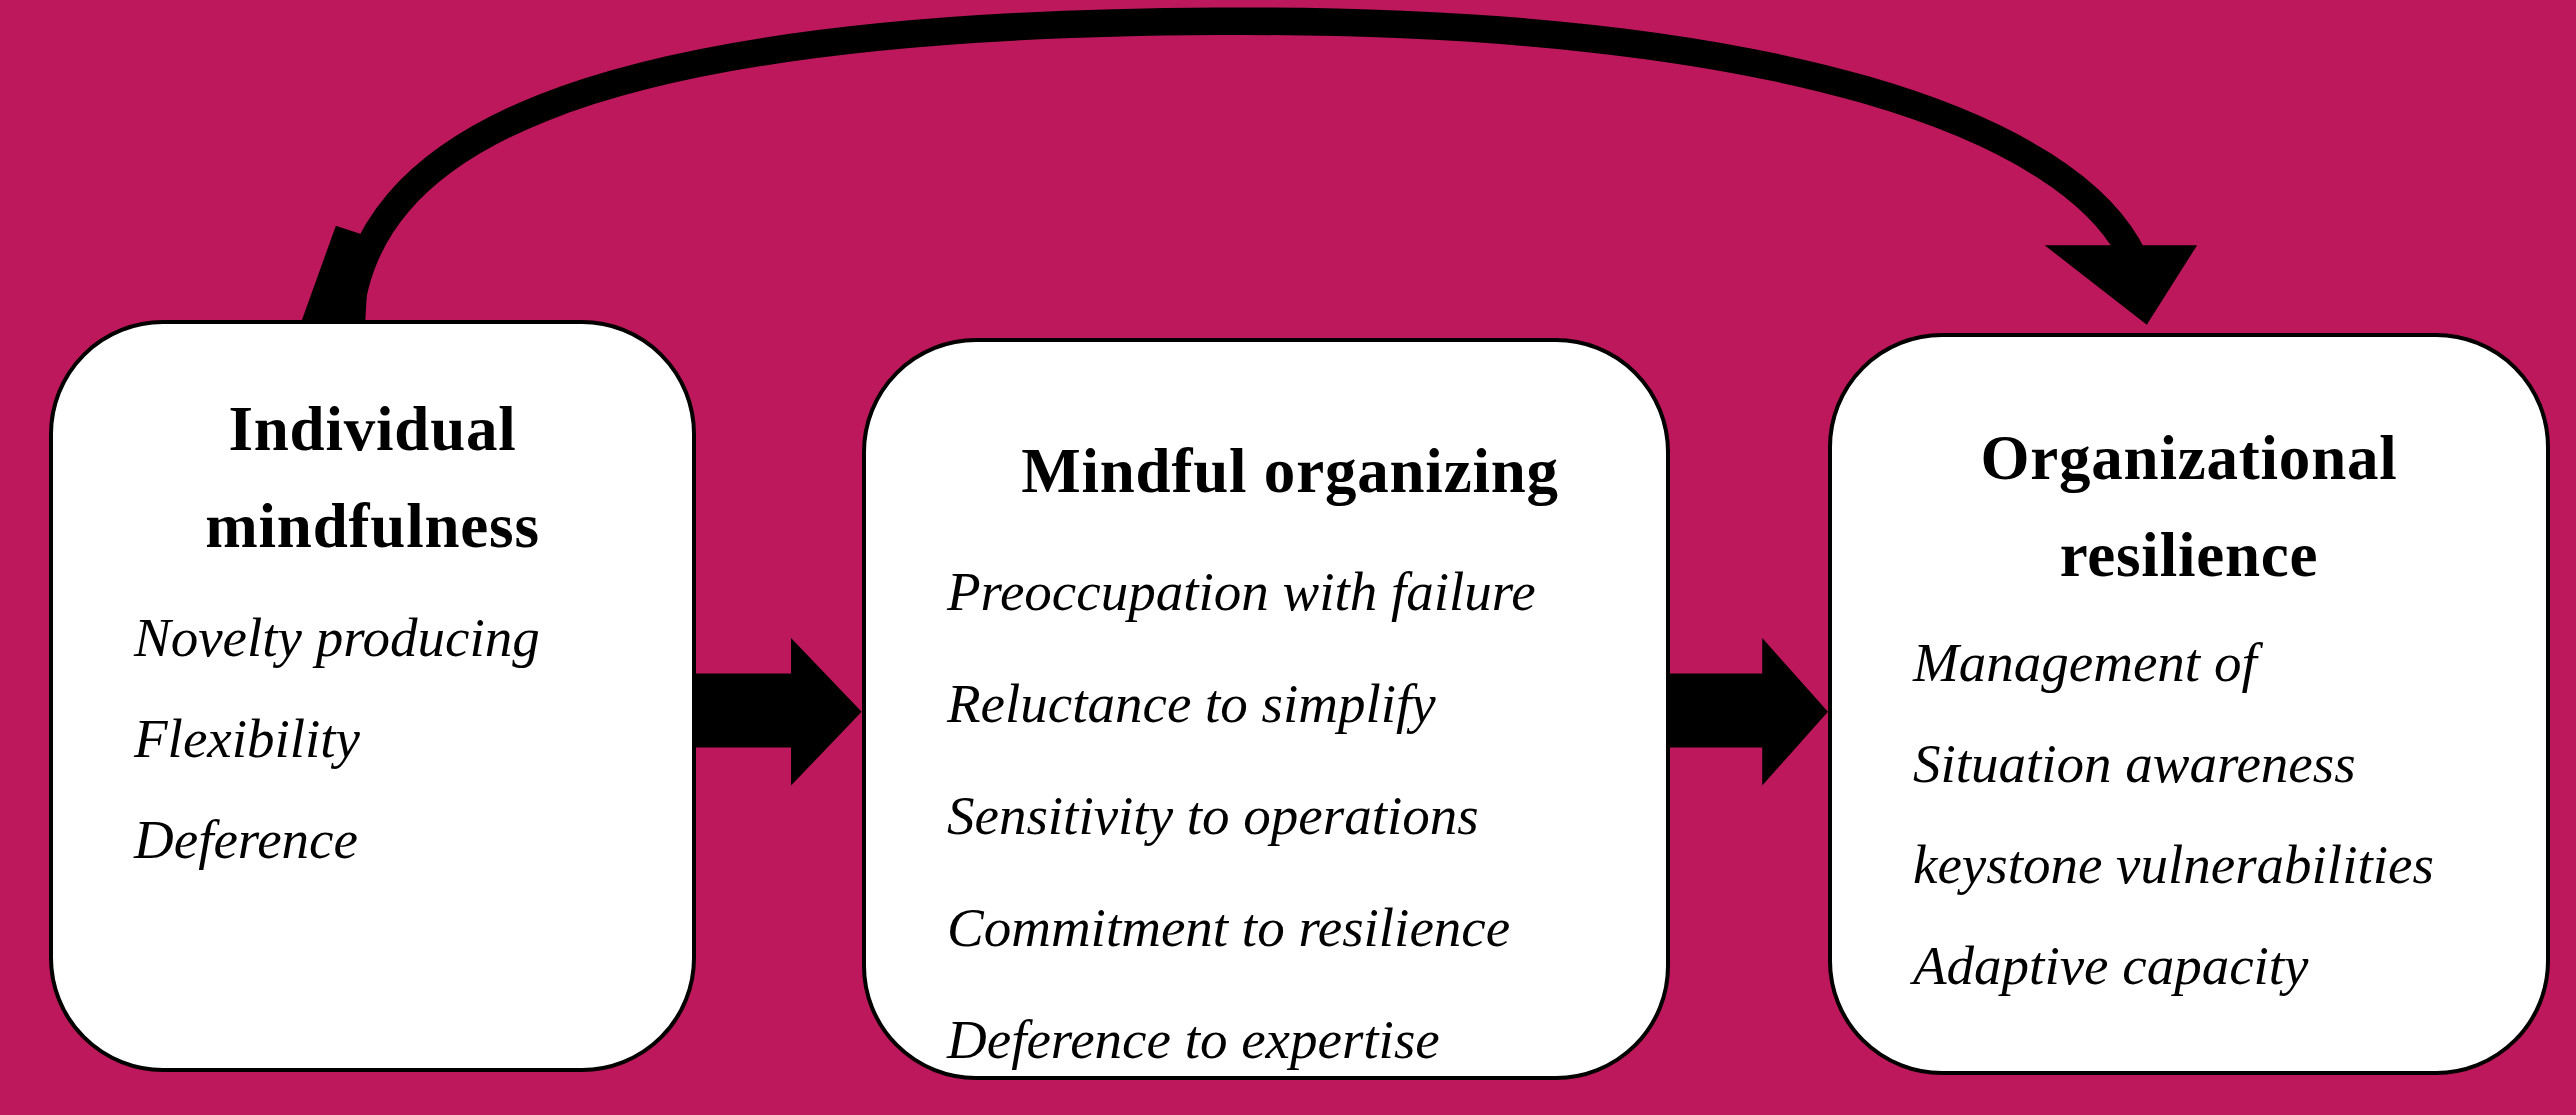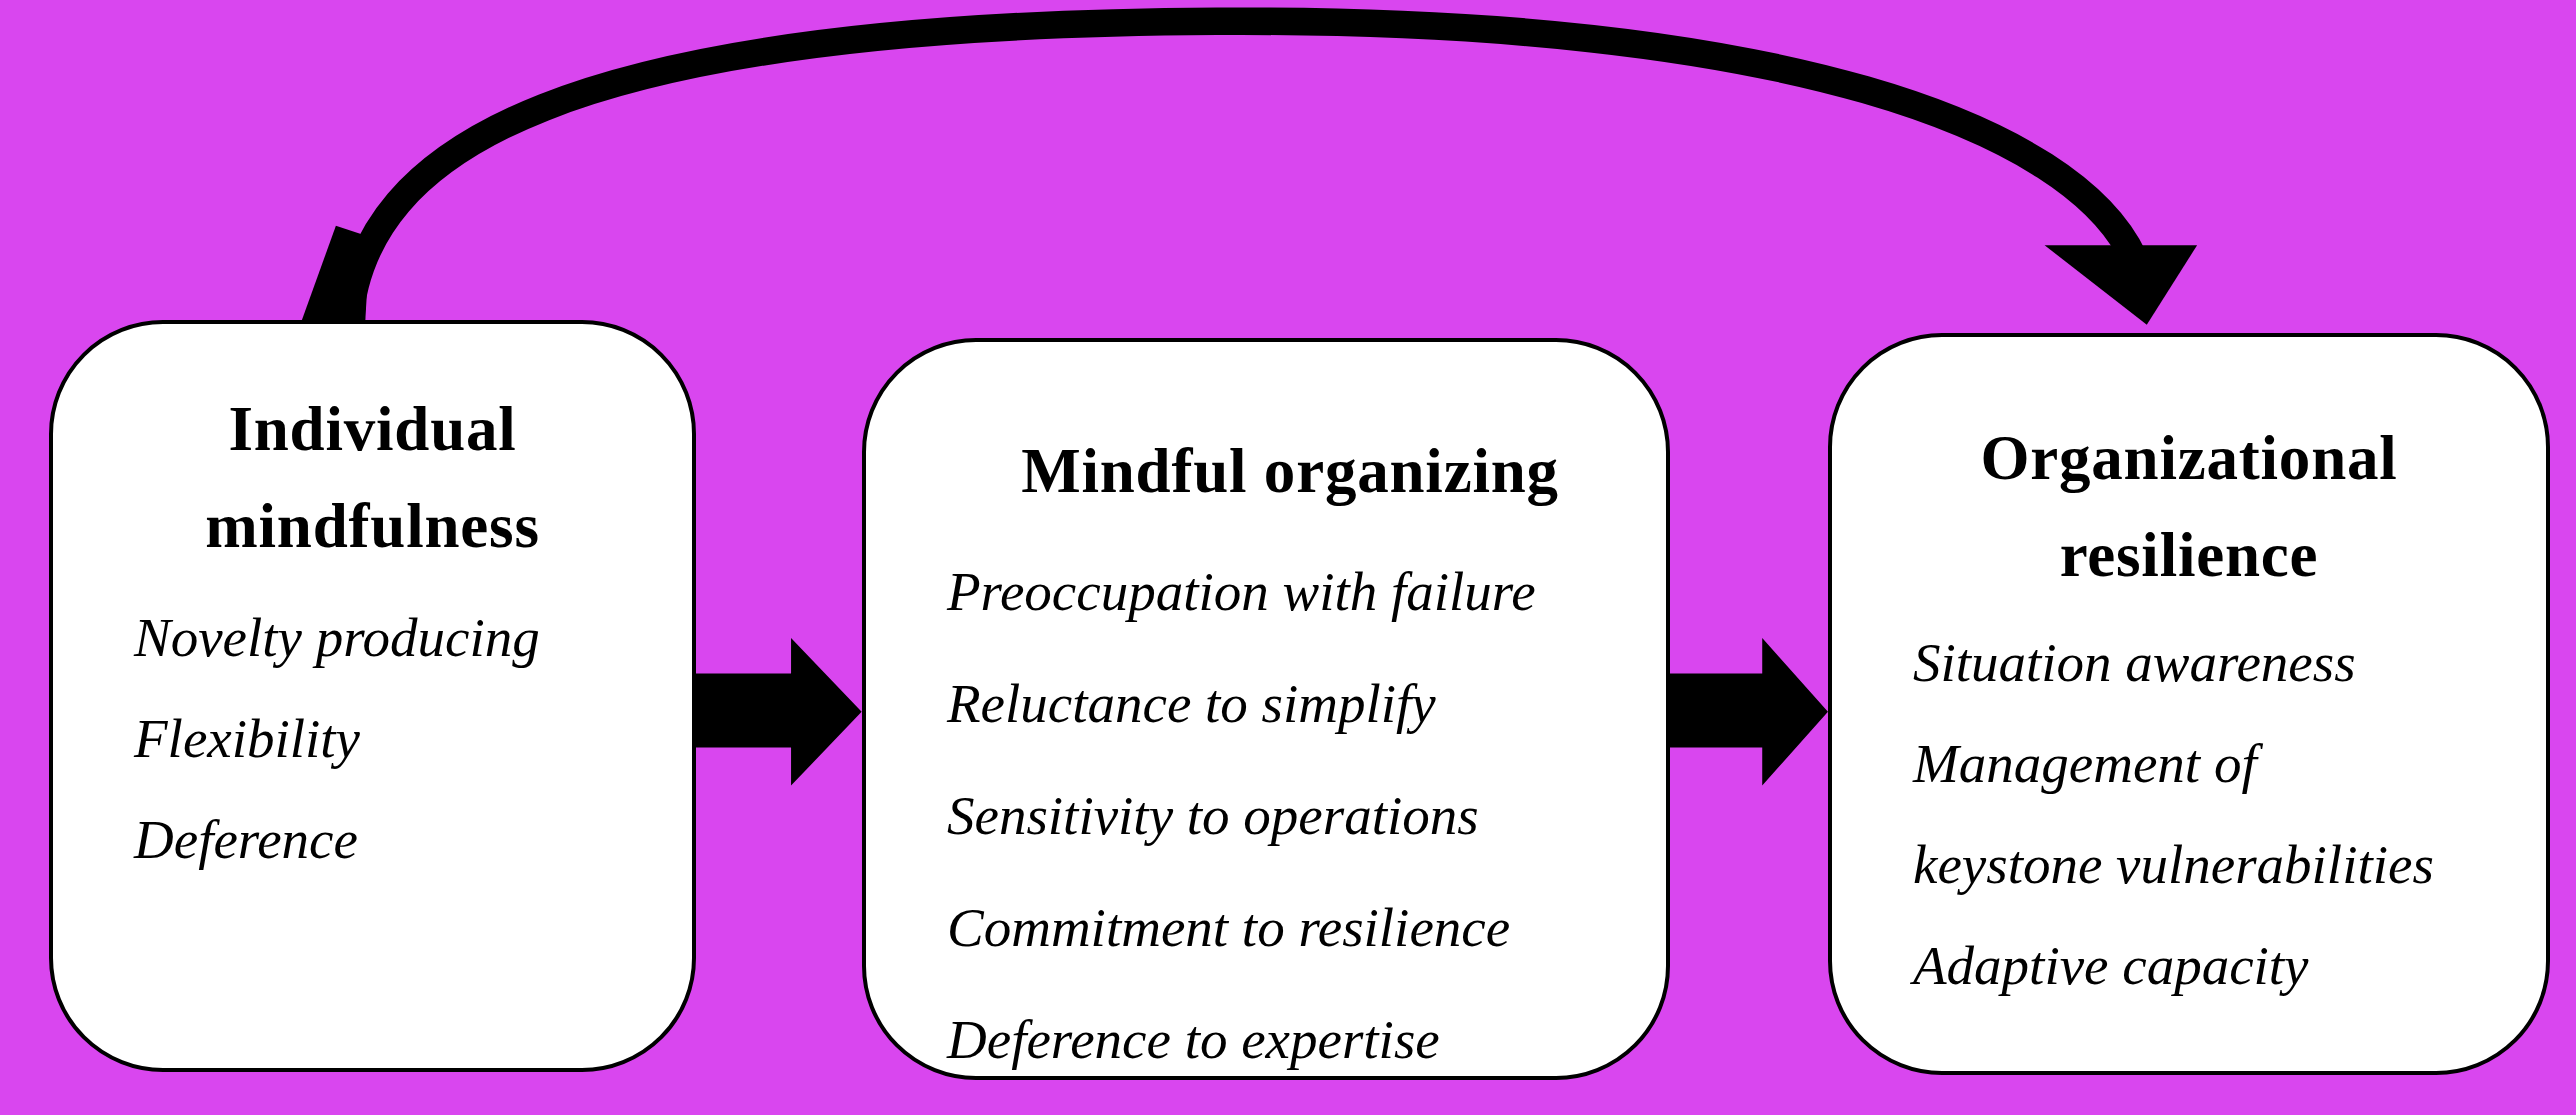--- a/index.html
+++ b/index.html
@@ -4,21 +4,21 @@
 <style>
   html, body {
     margin: 0;
     padding: 0;
     background: #ffffff;
   }
   .canvas {
     position: relative;
     width: 2576px;
     height: 1116px;
-    background: #d946ef;
+    background: #be185d;
     font-family: "Liberation Serif", "DejaVu Serif", serif;
     color: #000000;
     overflow: hidden;
   }
   .arrow-layer {
     position: absolute;
     left: 0;
     top: 0;
     width: 2576px;
     height: 1116px;
@@ -96,21 +96,21 @@
       <div>Deference to expertise</div>
     </div>
   </div>
 
   <div class="box b3">
     <div class="box-title">
       <div>Organizational</div>
       <div>resilience</div>
     </div>
     <div class="box-items">
+      <div>Management of</div>
       <div>Situation awareness</div>
-      <div>Management of</div>
       <div>keystone vulnerabilities</div>
       <div>Adaptive capacity</div>
     </div>
   </div>
 
 </div>
 
 
 </body></html>

